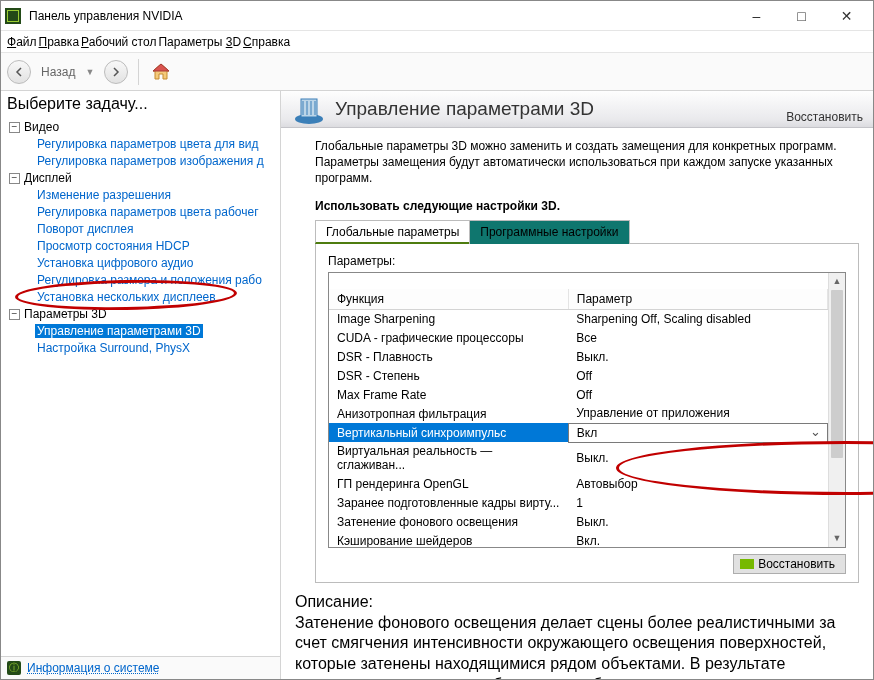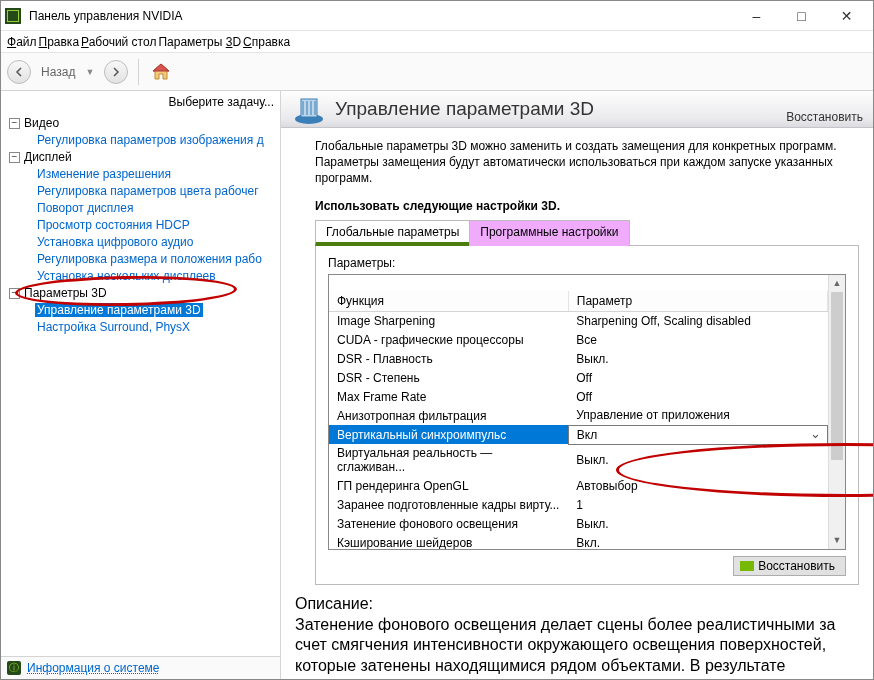--- a/index.html
+++ b/index.html
@@ -14,21 +14,21 @@
   .menubar span { cursor: default; }
   .menubar span u { text-decoration: underline; }
   .toolbar { height: 38px; display: flex; align-items: center; padding: 0 6px; gap: 6px; border-bottom: 1px solid #d4d4d4; background: #fafafa; }
   .nav-btn { width: 24px; height: 24px; border-radius: 50%; background: linear-gradient(#f8f8f8,#e2e2e2); border:1px solid #bcbcbc; display: flex; align-items: center; justify-content: center; color: #555; font-size:12px; }
   .back-label { color: #666; margin: 0 4px; }
   .dropdown-arrow { color: #888; font-size: 9px; margin-right:4px; }
   .sep { width:1px; height:26px; background:#d4d4d4; margin:0 4px; }
   .home-icon { width:24px; height:24px; display:flex; align-items:center; justify-content:center; }
   .content { display: flex; flex: 1; overflow: hidden; }
   .sidebar { width: 280px; border-right: 1px solid #d4d4d4; display: flex; flex-direction: column; overflow: hidden; }
-  .sidebar-header { padding: 4px 6px; font-size: 12px; text-align: right; }
+  .sidebar-header { padding: 4px 6px; font-size: 16px; }
   .tree { flex: 1; overflow: hidden; padding: 2px 0 2px 4px; position: relative; }
   .tree ul { list-style: none; padding-left: 14px; }
   .tree > ul { padding-left: 4px; }
   .tree li { position: relative; line-height: 17px; white-space: nowrap; }
   .tree .node { display: flex; align-items: center; }
   .tree .toggle { width: 11px; height: 11px; border: 1px solid #888; font-size: 10px; line-height: 8px; text-align: center; margin-right: 4px; background:#fff; color:#333; }
   .tree .cat { color: #000; }
   .tree .link { color: #0066cc; cursor: pointer; padding: 0 2px; }
   .tree .link.selected { background: #0078d7; color: #fff; }
   .sidebar-footer { border-top: 1px solid #d4d4d4; padding: 4px 6px; display: flex; align-items: center; gap: 6px; background:#fafafa; }
@@ -36,22 +36,22 @@
   .sidebar-footer a { color: #0066cc; text-decoration: underline dotted; cursor:pointer; }
   .main { flex: 1; display: flex; flex-direction: column; overflow: hidden; }
   .page-header { display: flex; align-items: center; background: linear-gradient(#fefefe 0%, #e9e9ec 80%, #dcdce0 100%); border-bottom: 1px solid #c4c4c9; height: 48px; padding: 0 10px; }
   .page-header .hdr-icon { width: 36px; height: 36px; margin-right: 8px; display:flex; align-items:center; justify-content:center; }
   .page-header h1 { font-size: 19px; font-weight: normal; color: #333; flex:1; white-space:nowrap; }
   .page-header .restore-link { color: #333; font-size: 12px; cursor:pointer; align-self:flex-end; margin-bottom:3px; }
   .page-body { padding: 10px 14px 4px 34px; font-size: 12px; color: #000; }
   .page-desc { margin-bottom: 12px; line-height: 1.35; }
   .section-title { font-weight: bold; margin: 6px 0; }
   .tabs { display: flex; border-bottom: 1px solid #bcbcbc; }
-  .tab { padding: 4px 10px 3px; border: 1px solid #bcbcbc; border-bottom: none; background: #f0abfc; font-size: 12px; margin-right: -1px; position:relative; top:1px; }
-  .tab.active { background: #fff; border-bottom: 4px solid #4d7c0f; }
+  .tab { padding: 4px 10px 3px; border: 1px solid #bcbcbc; border-bottom: none; background: #0f766e; font-size: 12px; margin-right: -1px; position:relative; top:1px; }
+  .tab.active { background: #fff; border-bottom: 2px solid #4d7c0f; }
   .tab-content { border: 1px solid #bcbcbc; border-top:none; padding: 10px 12px 8px; }
   .params-label { margin-bottom: 4px; }
   .table-wrapper { border: 1px solid #888; height: 276px; overflow: hidden; position: relative; display:flex; }
   .table-scroll { flex:1; overflow:hidden; }
   .params-table { width: 100%; border-collapse: collapse; font-size: 12px; margin-top: 16px; }
   .params-table th { text-align: left; font-weight: normal; padding: 3px 8px; background: #fdfdfd; border-bottom: 1px solid #d4d4d4; border-right: 1px solid #e4e4e4; }
   .params-table td { padding: 2px 8px; border: none; height: 19px; }
   .params-table tr.disabled td { color: #000000; }
   .params-table tr.selected td { background: #0078d7; color: #fff; }
   .params-table tr.selected td.val { background:#fff; color:#000; border:1px solid #7a7a7a; position:relative; }
@@ -118,20 +118,21 @@
   <div class="sidebar">
     <div class="sidebar-header">Выберите задачу...</div>
     <div class="tree" style="position:relative;">
       <ul id="tree-root">
           <li>
             <div class="node">
               <span class="toggle">−</span>
               <span class="cat">Видео</span>
             </div>
             <ul>
+              <li style="padding-left: 12px;"><span class="link">Регулировка параметров цвета для вид</span></li>
               <li style="padding-left: 12px;"><span class="link">Регулировка параметров изображения д</span></li>
             </ul>
           </li>
           <li>
             <div class="node">
               <span class="toggle">−</span>
               <span class="cat">Дисплей</span>
             </div>
             <ul>
               <li style="padding-left: 12px;"><span class="link">Изменение разрешения</span></li>

